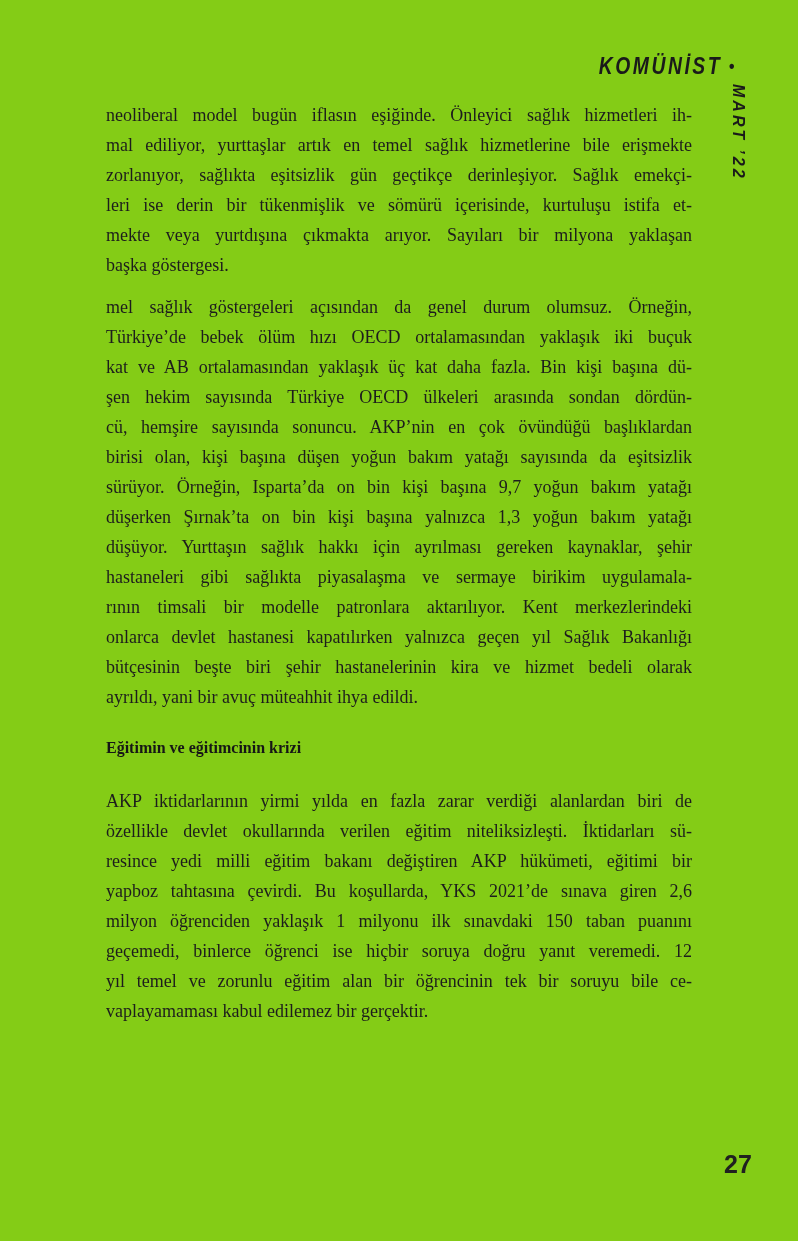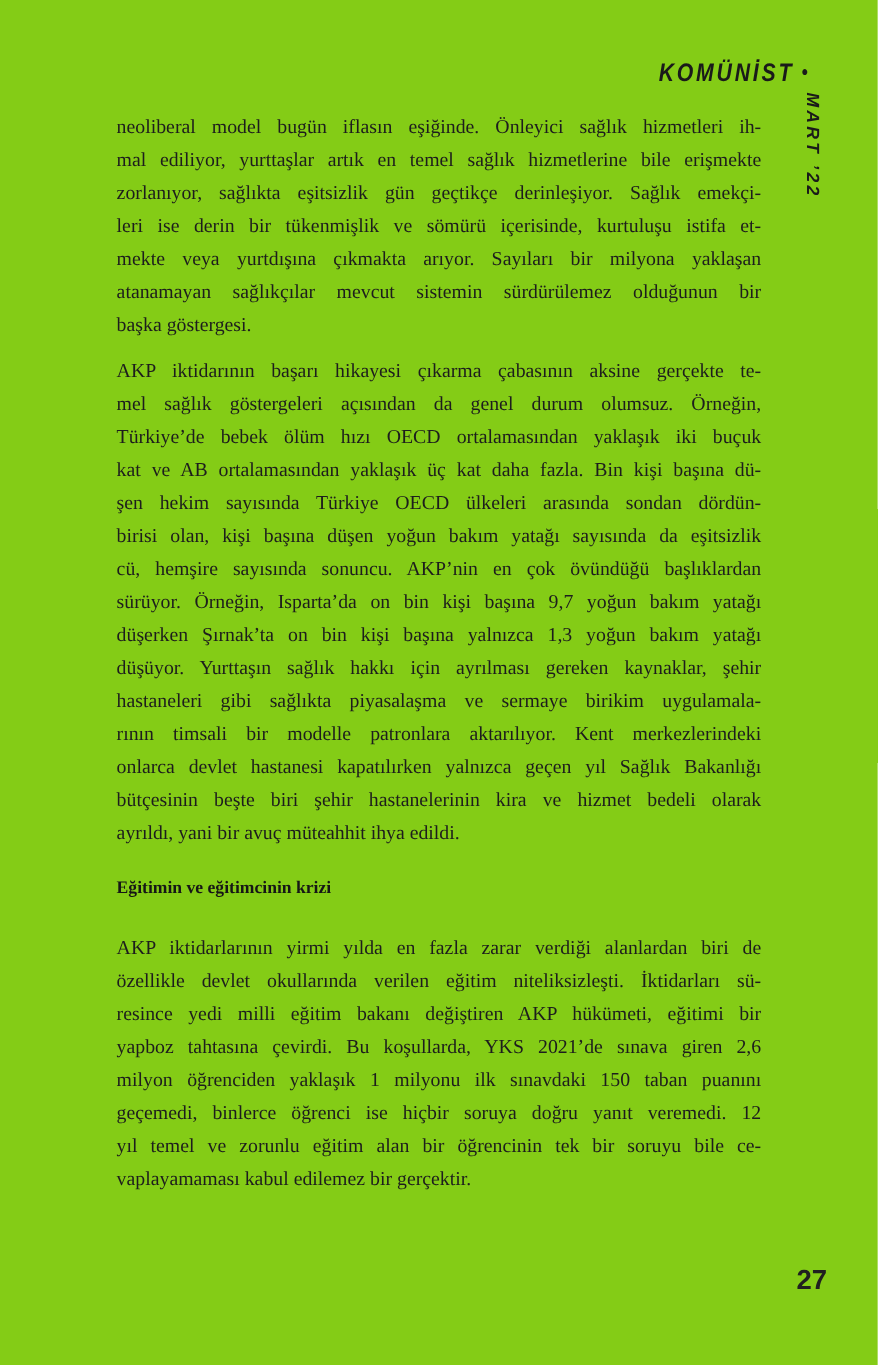--- a/index.html
+++ b/index.html
@@ -105,31 +105,29 @@
 
   <div class="issue-vertical">MART ’22</div>
 
   <div class="content">
     <div class="para">
         <div class="line">neoliberal model bugün iflasın eşiğinde. Önleyici sağlık hizmetleri ih-</div>
         <div class="line">mal ediliyor, yurttaşlar artık en temel sağlık hizmetlerine bile erişmekte</div>
         <div class="line">zorlanıyor, sağlıkta eşitsizlik gün geçtikçe derinleşiyor. Sağlık emekçi-</div>
         <div class="line">leri ise derin bir tükenmişlik ve sömürü içerisinde, kurtuluşu istifa et-</div>
         <div class="line">mekte veya yurtdışına çıkmakta arıyor. Sayıları bir milyona yaklaşan</div>
-        <div class="line">atanamayan sağlıkçılar mevcut sistemin sürdürülemez olduğunun bir</div>
         <div class="line line-last">başka göstergesi.</div>
       </div>
     <div class="para para-gap">
-        <div class="line">AKP iktidarının başarı hikayesi çıkarma çabasının aksine gerçekte te-</div>
         <div class="line">mel sağlık göstergeleri açısından da genel durum olumsuz. Örneğin,</div>
         <div class="line">Türkiye’de bebek ölüm hızı OECD ortalamasından yaklaşık iki buçuk</div>
         <div class="line">kat ve AB ortalamasından yaklaşık üç kat daha fazla. Bin kişi başına dü-</div>
         <div class="line">şen hekim sayısında Türkiye OECD ülkeleri arasında sondan dördün-</div>
+        <div class="line">cü, hemşire sayısında sonuncu. AKP’nin en çok övündüğü başlıklardan</div>
         <div class="line">birisi olan, kişi başına düşen yoğun bakım yatağı sayısında da eşitsizlik</div>
-        <div class="line">cü, hemşire sayısında sonuncu. AKP’nin en çok övündüğü başlıklardan</div>
         <div class="line">sürüyor. Örneğin, Isparta’da on bin kişi başına 9,7 yoğun bakım yatağı</div>
         <div class="line">düşerken Şırnak’ta on bin kişi başına yalnızca 1,3 yoğun bakım yatağı</div>
         <div class="line">düşüyor. Yurttaşın sağlık hakkı için ayrılması gereken kaynaklar, şehir</div>
         <div class="line">hastaneleri gibi sağlıkta piyasalaşma ve sermaye birikim uygulamala-</div>
         <div class="line">rının timsali bir modelle patronlara aktarılıyor. Kent merkezlerindeki</div>
         <div class="line">onlarca devlet hastanesi kapatılırken yalnızca geçen yıl Sağlık Bakanlığı</div>
         <div class="line">bütçesinin beşte biri şehir hastanelerinin kira ve hizmet bedeli olarak</div>
         <div class="line line-last">ayrıldı, yani bir avuç müteahhit ihya edildi.</div>
       </div>
     <h2 class="section-heading">Eğitimin ve eğitimcinin krizi</h2>

